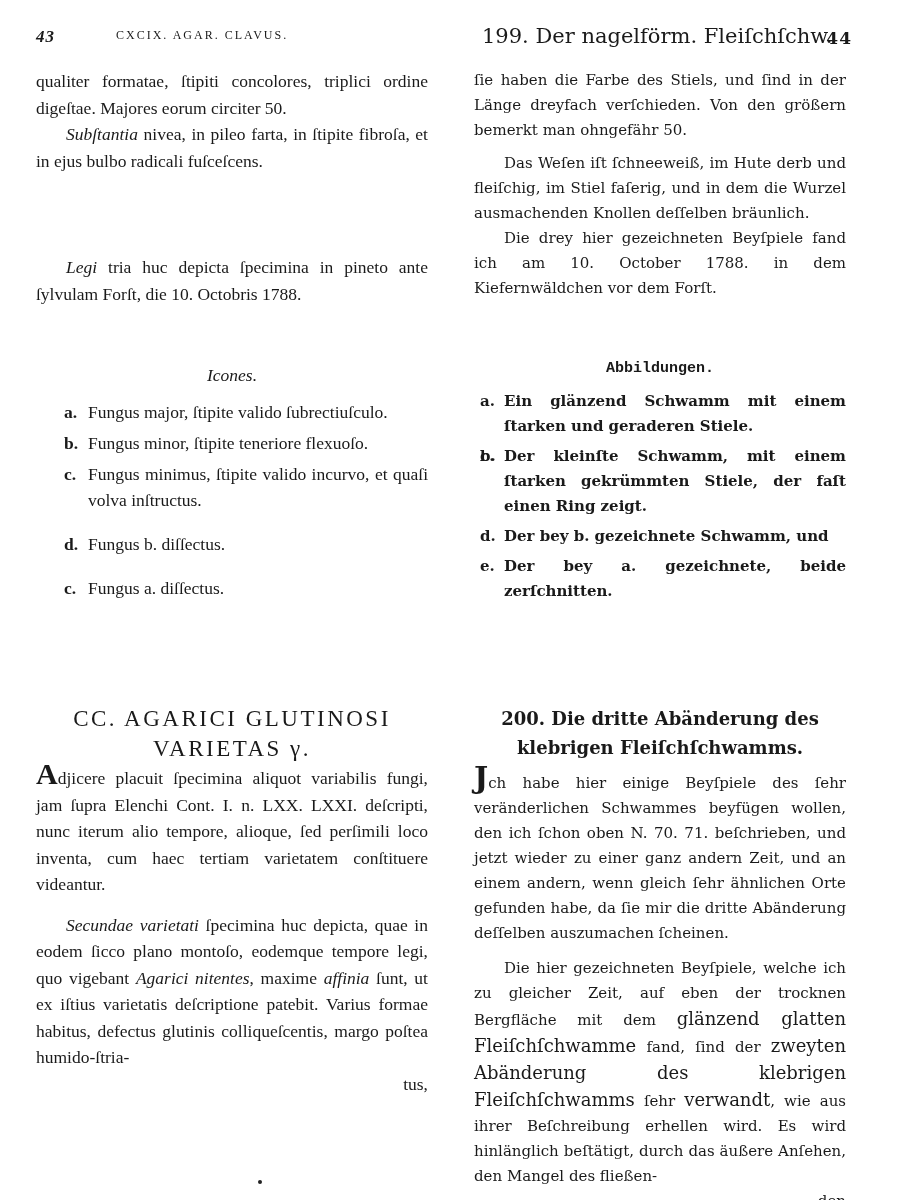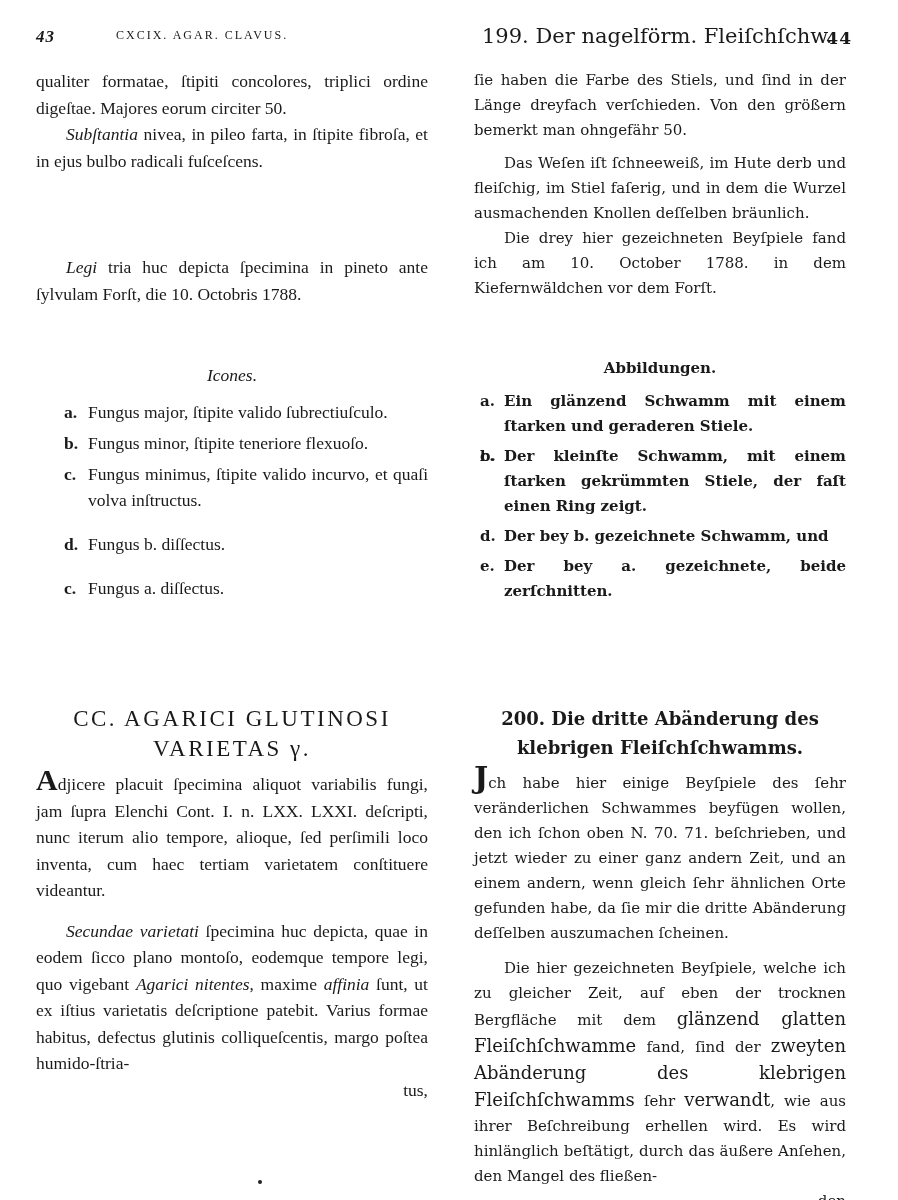--- a/index.html
+++ b/index.html
@@ -17,21 +17,21 @@
   .right .pagenum { position: absolute; right: -6px; top: 0; }
 
   .block { position: absolute; left: 0; right: 0; }
   p { margin: 0; }
   .left p { font-size: 17.5px; line-height: 26.5px; text-align: justify; text-align-last: left; }
   .right p { font-size: 15px; line-height: 25px; text-align: justify; text-align-last: left; font-weight: 500; }
   .indent { text-indent: 30px; }
   .it { font-style: italic; }
   .center { text-align: center !important; text-align-last: center !important; }
   .sub { font-size: 17px; }
-  .right .sub { font-size: 15px; font-weight: bold; }
+  .right .sub { font-size: 15px; font-weight: bold; font-family: Liberation Mono, monospace; }
 
   ul.items { list-style: none; margin: 0; padding: 0; }
   .left ul.items li { position: relative; padding-left: 52px; font-size: 17.5px; line-height: 26px; text-align: justify; text-align-last: left; margin-bottom: 5px; }
   .right ul.items li { position: relative; padding-left: 30px; font-size: 15px; line-height: 25px; text-align: justify; text-align-last: left; margin-bottom: 5px; font-weight: bold; }
   .marker { position: absolute; top: 0; font-weight: bold; }
   .left .marker { left: 28px; }
   .right .marker { left: 6px; }
 
   .sec-title-l { font-size: 23px; line-height: 30px; letter-spacing: 2.5px; text-align: center; }
   .sec-title-r { font-size: 18px; line-height: 29px; text-align: center; font-weight: bold; }
@@ -67,21 +67,21 @@
       <li style="margin-top:18px;"><span class="marker">d.</span><span>Fungus b. diſſectus.</span></li>
       <li style="margin-top:18px;"><span class="marker">c.</span><span>Fungus a. diſſectus.</span></li>
     </ul>
   </div>
 
   <div class="block" style="top:704px;">
     <div class="sec-title-l">
       <div>CC. AGARICI GLUTINOSI</div>
       <div>VARIETAS γ.</div>
     </div>
-    <p style="margin-top:6px;"><span class="dropcap">A</span><span>djicere placuit ſpecimina aliquot variabilis fungi, jam ſupra Elenchi Cont. I. n. LXX. LXXI. deſcripti, nunc iterum alio tempore, alioque, ſed perſimili loco inventa, cum haec tertiam varietatem conſtituere videantur.</span></p>
+    <p style="margin-top:0;"><span class="dropcap">A</span><span>djicere placuit ſpecimina aliquot variabilis fungi, jam ſupra Elenchi Cont. I. n. LXX. LXXI. deſcripti, nunc iterum alio tempore, alioque, ſed perſimili loco inventa, cum haec tertiam varietatem conſtituere videantur.</span></p>
     <p class="indent" style="margin-top:14px;"><span class="it">Secundae varietati</span><span> ſpecimina huc depicta, quae in eodem ſicco plano montoſo, eodemque tempore legi, quo vigebant </span><span class="it">Agarici nitentes</span><span>, maxime </span><span class="it">affinia</span><span> ſunt, ut ex iſtius varietatis deſcriptione patebit. Varius formae habitus, defectus glutinis colliqueſcentis, margo poſtea humido-ſtria-</span></p>
     <p class="catch">tus,</p>
   </div>
 </div>
 
 <div class="col right">
   <div class="runhead">
     <span class="runtitle">199. Der nagelförm. Fleiſchſchw.</span>
     <span class="pagenum">44</span>
   </div>

